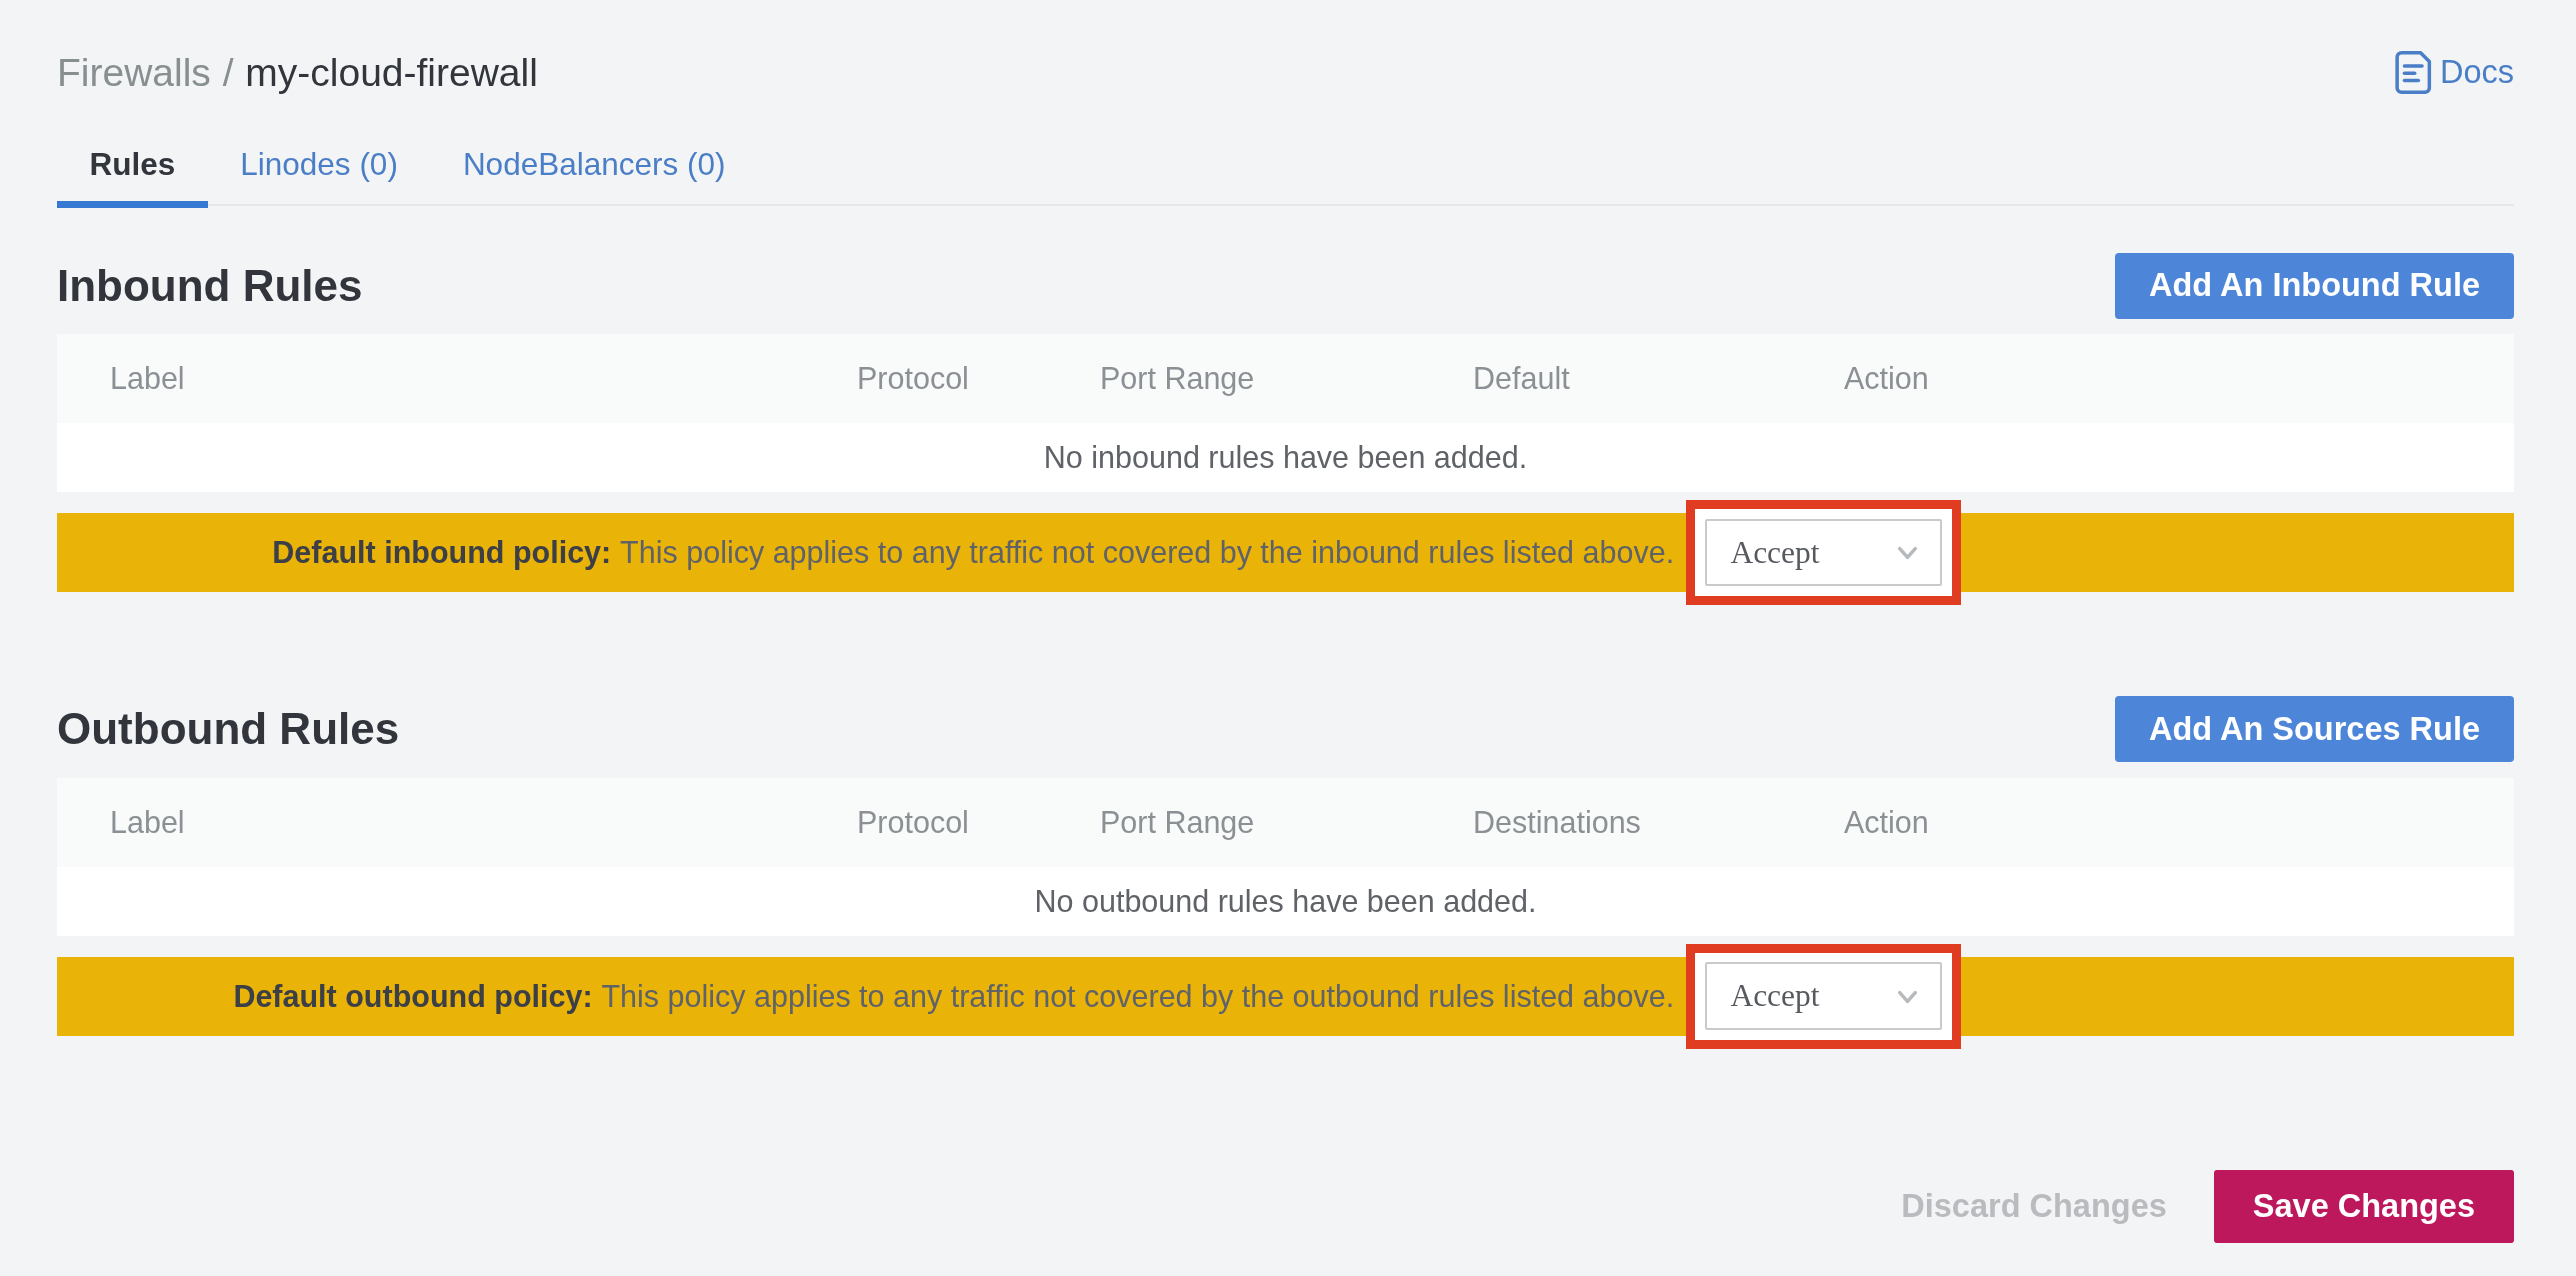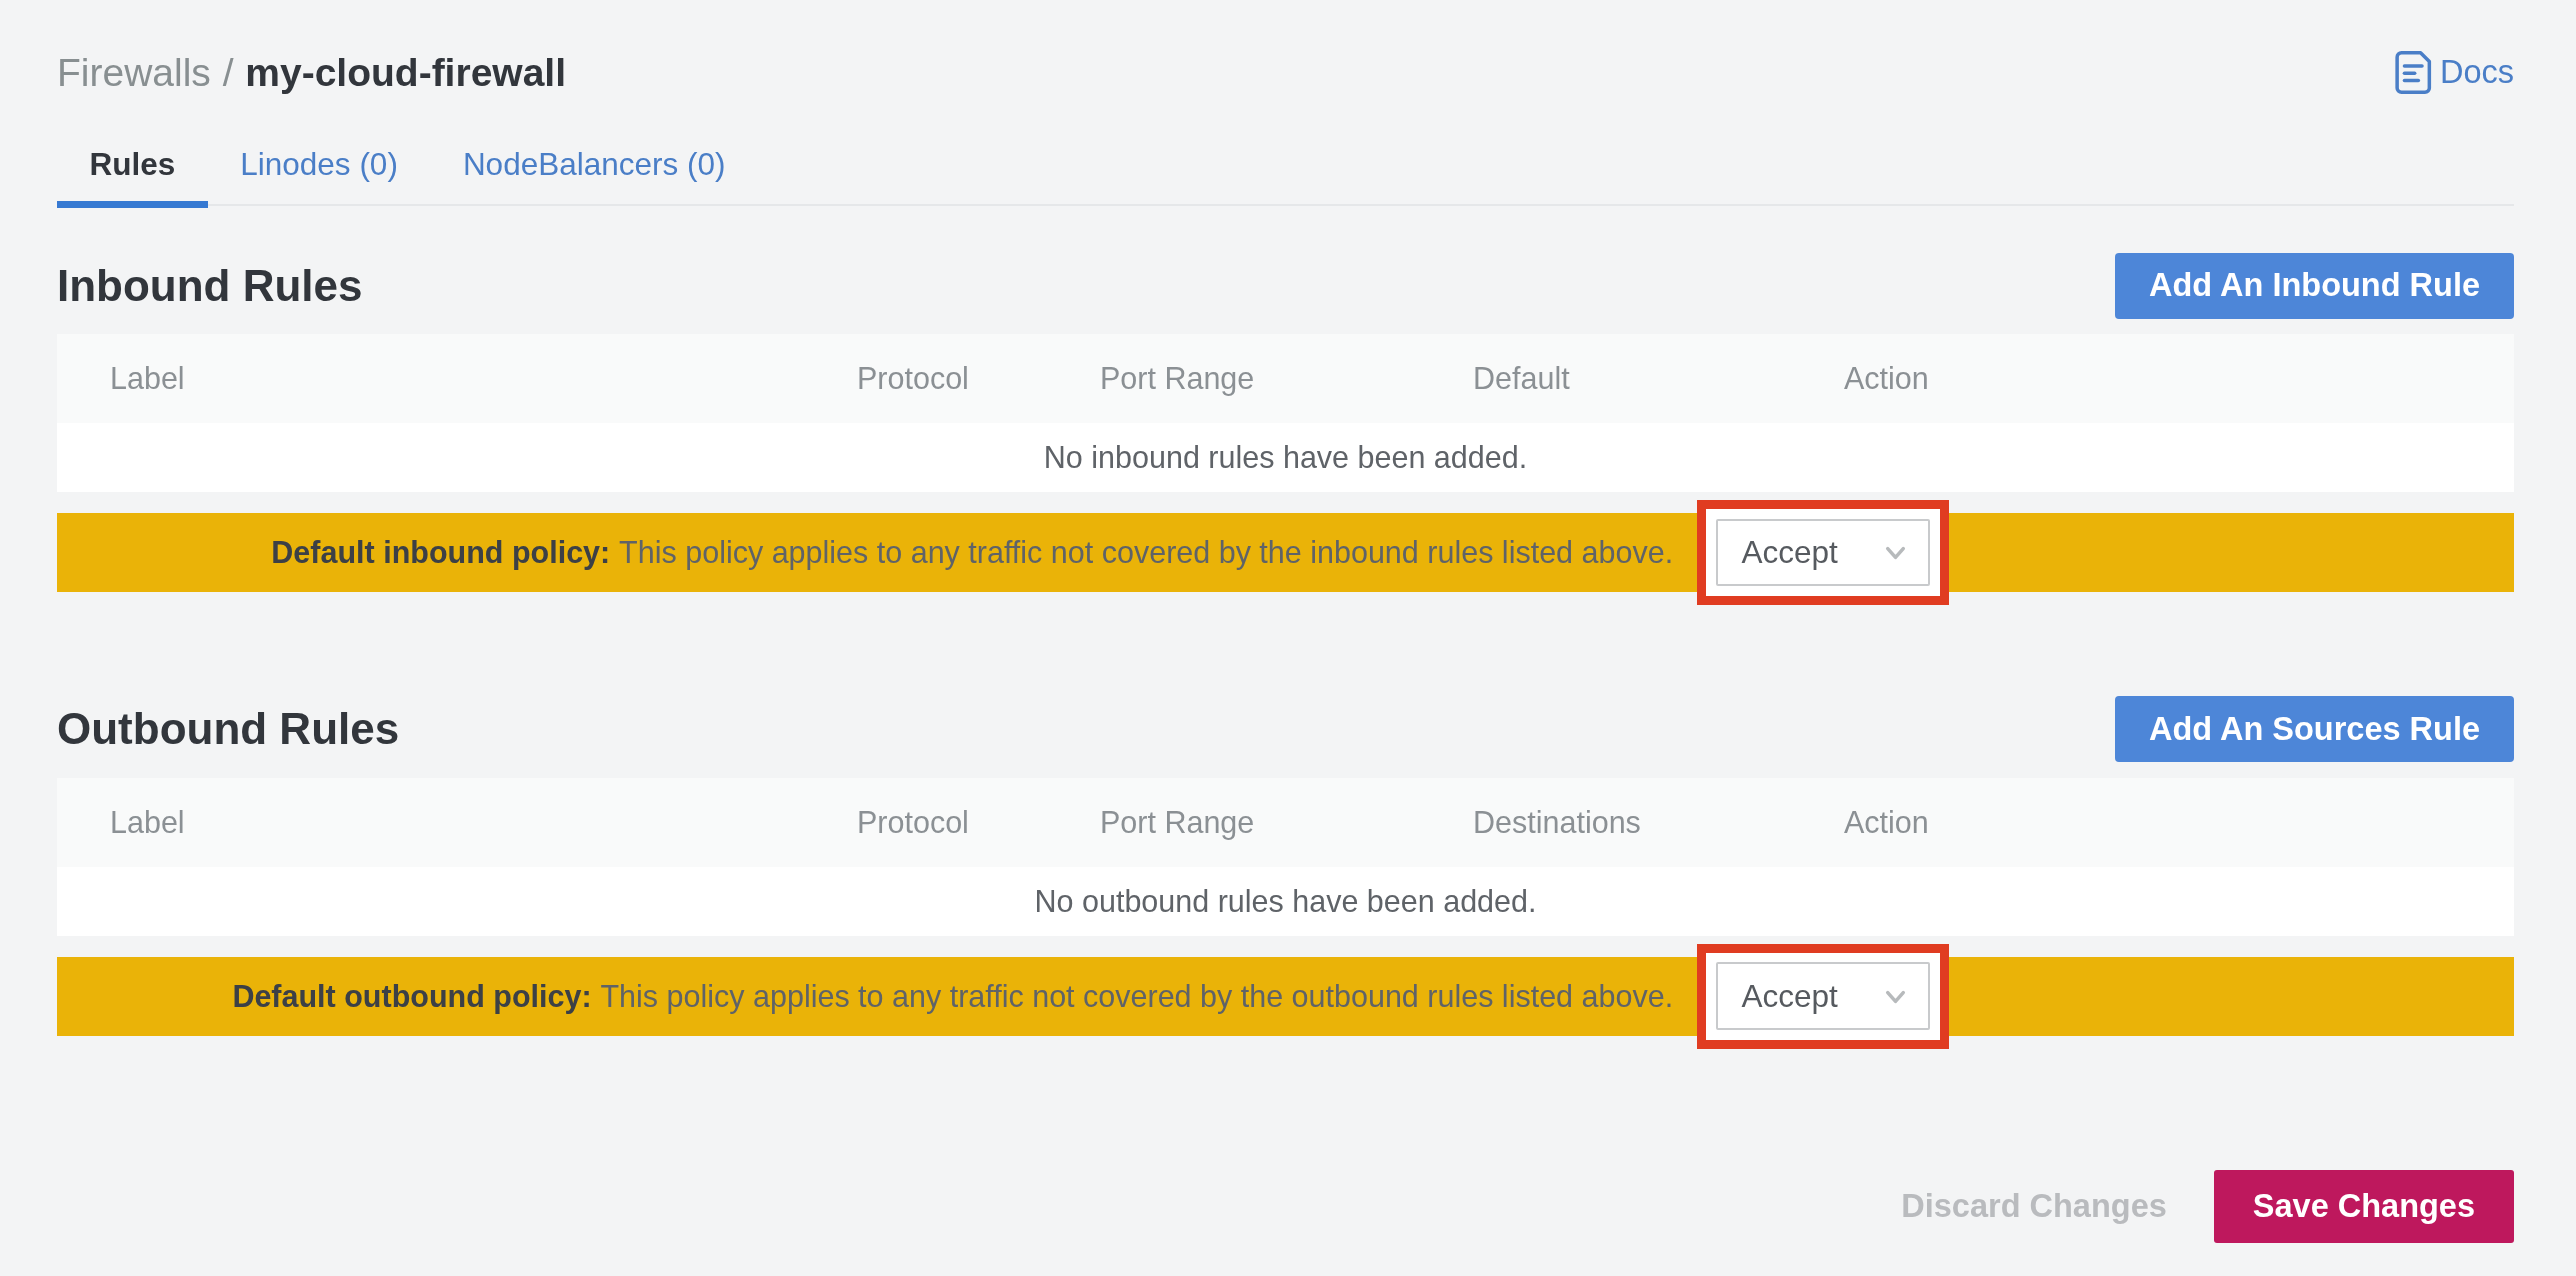--- a/index.html
+++ b/index.html
@@ -10,21 +10,21 @@
     color: #5f6368;
     overflow: hidden;
   }
   .container { padding: 0 62px 0 57px; }
 
   
   .top-row { margin-top: 47px; display: flex; justify-content: space-between; align-items: center; height: 51px; }
   .breadcrumb { font-size: 39px; display: flex; align-items: baseline; }
   .crumb-section { color: #888f91; text-decoration: none; }
   .crumb-sep { color: #888f91; margin: 0 11.8px; }
-  .crumb-current { color: #32363c; font-weight: 700; }
+  .crumb-current { color: #32363c; font-weight: 400; }
   .docs-link { display: flex; align-items: center; gap: 7px; text-decoration: none; cursor: pointer; text-align: center; }
   .docs-label { color: #4a7ec7; font-size: 32.5px; }
 
   
   .tabs { margin-top: 49px; display: flex; border-bottom: 2px solid #e5e7e9; }
   .tab { position: relative; padding: 0 32.5px 21.7px; font-size: 31.5px; color: #4a7ec7; cursor: pointer; line-height: 35px; }
   .tab.active { color: #32363c; font-weight: 700; }
   .tab.active::after { content: ""; position: absolute; left: 0; right: 0; bottom: -3.9px; height: 6.9px; background: #3679d2; }
 
   
@@ -50,22 +50,22 @@
     font-size: 30.5px; color: #5f6368;
   }
   .policy-row { margin-top: 20.7px; height: 79px; background: #eab308; display: flex; align-items: center; }
   .policy-text { flex: 1; text-align: right; font-size: 30.5px; color: #5f6368; padding-right: 7.9px; white-space: nowrap; }
   .policy-text strong { color: #3c4046; font-weight: 700; }
   .policy-text .desc { margin-left: 8.9px; }
   .spacer-right { width: 549px; flex: none; }
 
   
   .annotation-box {
-    flex: none; width: 252px; height: 105px; margin: -12.8px 16px;
-    border: 9.8px solid #e03c21; padding: 9.8px; background: #ffffff; z-index: 2;
+    flex: none; width: 275px; height: 105px; margin: -12.8px 4px;
+    border: 9.8px solid #e03c21; padding: 9.8px; background: #ffffff; z-index: 2; font-family: Liberation Serif, serif;
   }
   .policy-select {
     width: 100%; height: 100%; background: #ffffff; border: 2px solid #c8cacc; border-radius: 2px;
     display: flex; align-items: center; justify-content: space-between;
     padding: 0 15.8px 0 23.6px; cursor: pointer;
   }
   .policy-select .value { font-size: 31.5px; color: #565a5f; }
   .chevron { flex: none; }
 
   

